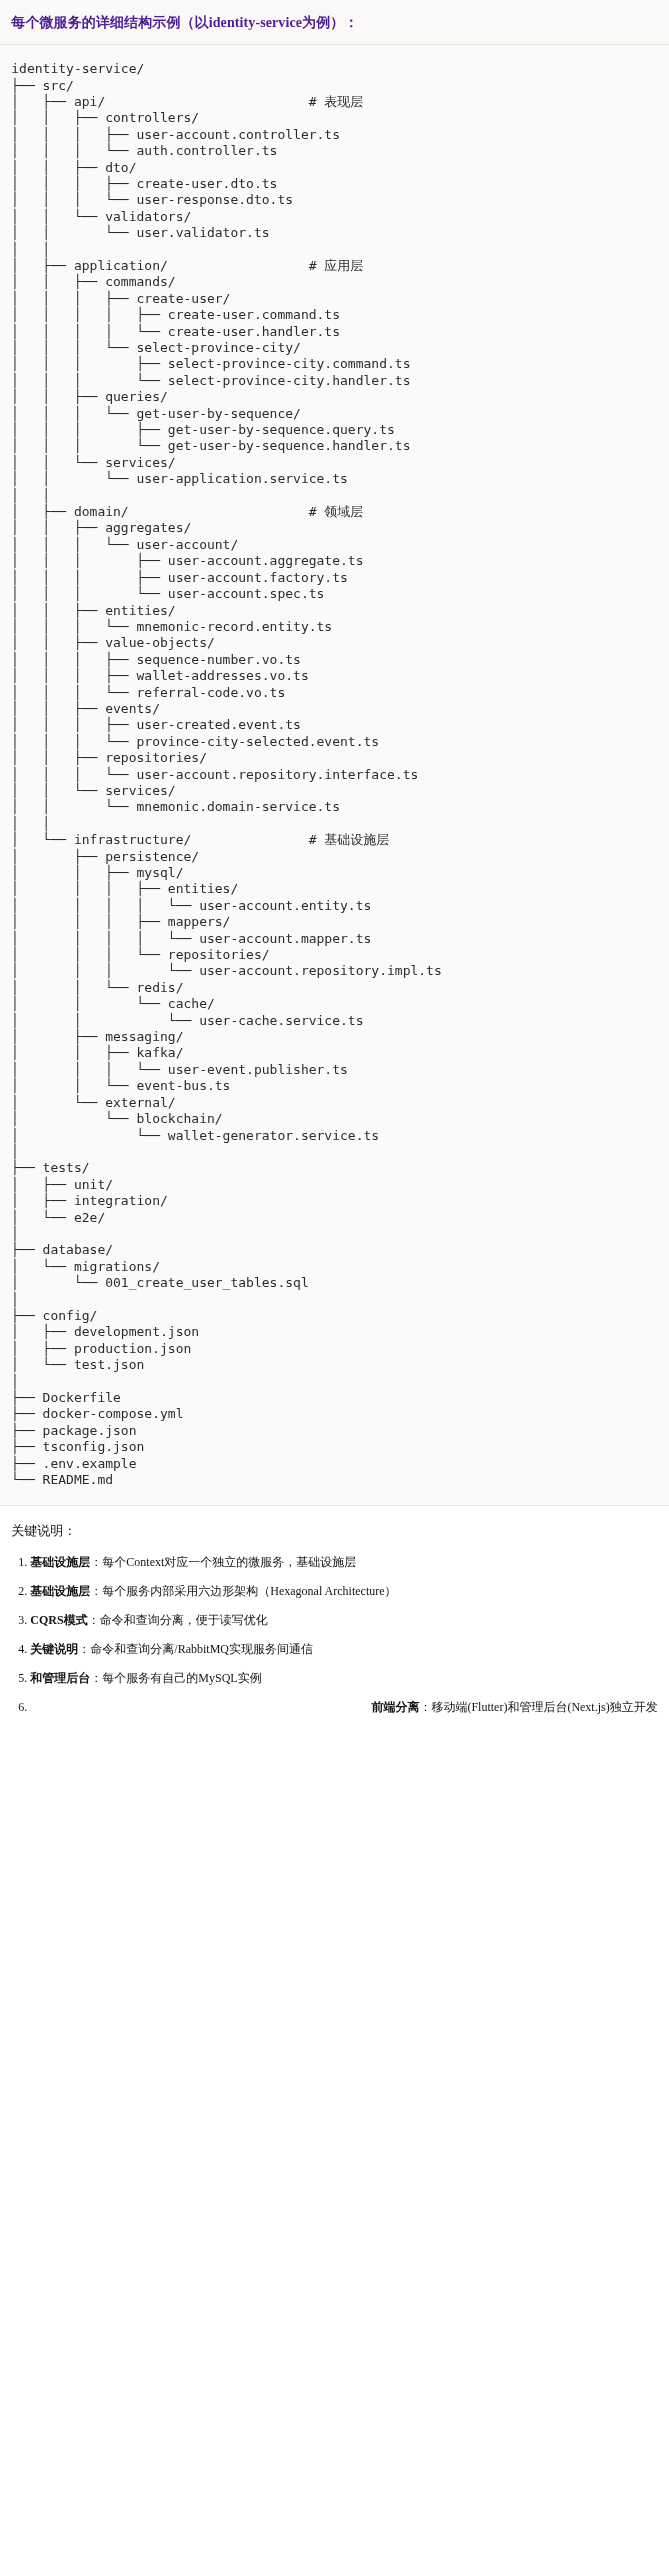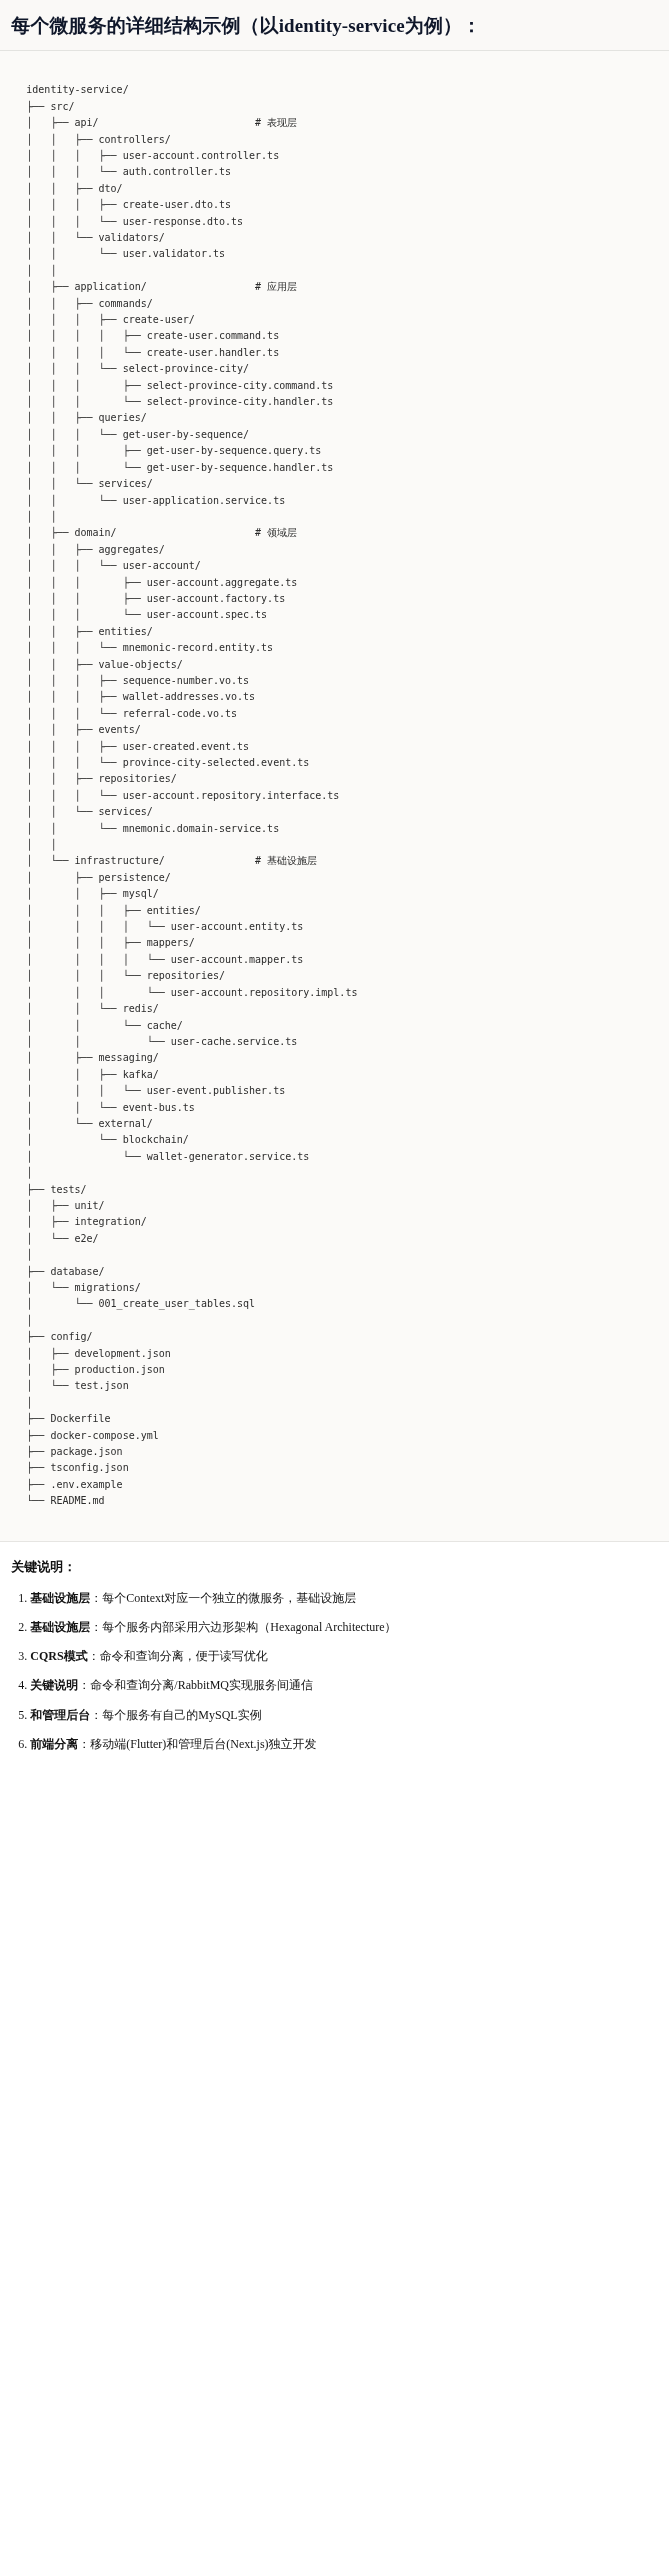--- a/index.html
+++ b/index.html
@@ -16,69 +16,69 @@
 
   
   .title-band {
     background: #faf9f7;
     padding: 13.8px 11.3px 12.5px 11.3px;
     border-bottom: 0.6px solid #e3e3e0;
     box-sizing: border-box;
   }
   .doc-title {
     margin: 0;
-    font-size: 19px;
+    font-size: 14px;
     font-weight: bold;
     letter-spacing: 0.1px;
     line-height: 1.25;
-    color: #0f172a;
+    color: #4c1d95;
   }
 
   
   .tree-block {
     background: #fbfaf8;
     padding: 16.3px 11.3px 16.3px 11.3px;
     box-sizing: border-box;
     border-bottom: 0.6px solid #e6e5e2;
   }
   pre.tree {
-    margin: 15px;
+    margin: 0;
     font-family: "DejaVu Sans Mono", "Liberation Mono", monospace;
-    font-size: 10px;
+    font-size: 13px;
     line-height: 16.4px;
     color: #2b2b2b;
     white-space: pre;
     tab-size: 4;
     letter-spacing: 0px;
   }
 
   
   .notes {
     background: #ffffff;
     padding: 16.3px 11.3px 19px 11.3px;
     box-sizing: border-box;
   }
   .notes-heading {
     margin: 0 0 12.5px 0;
     font-size: 13px;
-    font-weight: bold;
+    font-weight: normal;
     color: #111111;
   }
   ol.points {
     margin: 0 0 13.8px 0;
     padding-left: 19px;
     list-style-type: decimal;
   }
   ol.points li {
     font-size: 12px;
     line-height: 1.55;
     margin-bottom: 10.6px;
     color: #141414;
   }
-  ol.points li:last-child { margin-bottom: 13px; }
+  ol.points li:last-child { margin-bottom: 13px; text-align: right; }
   .pt-term { font-weight: bold; }
   .closing {
     margin: 0;
     font-size: 12px;
     line-height: 1.6;
     color: #141414;
   }
 </style>
 </head>
 <body>

